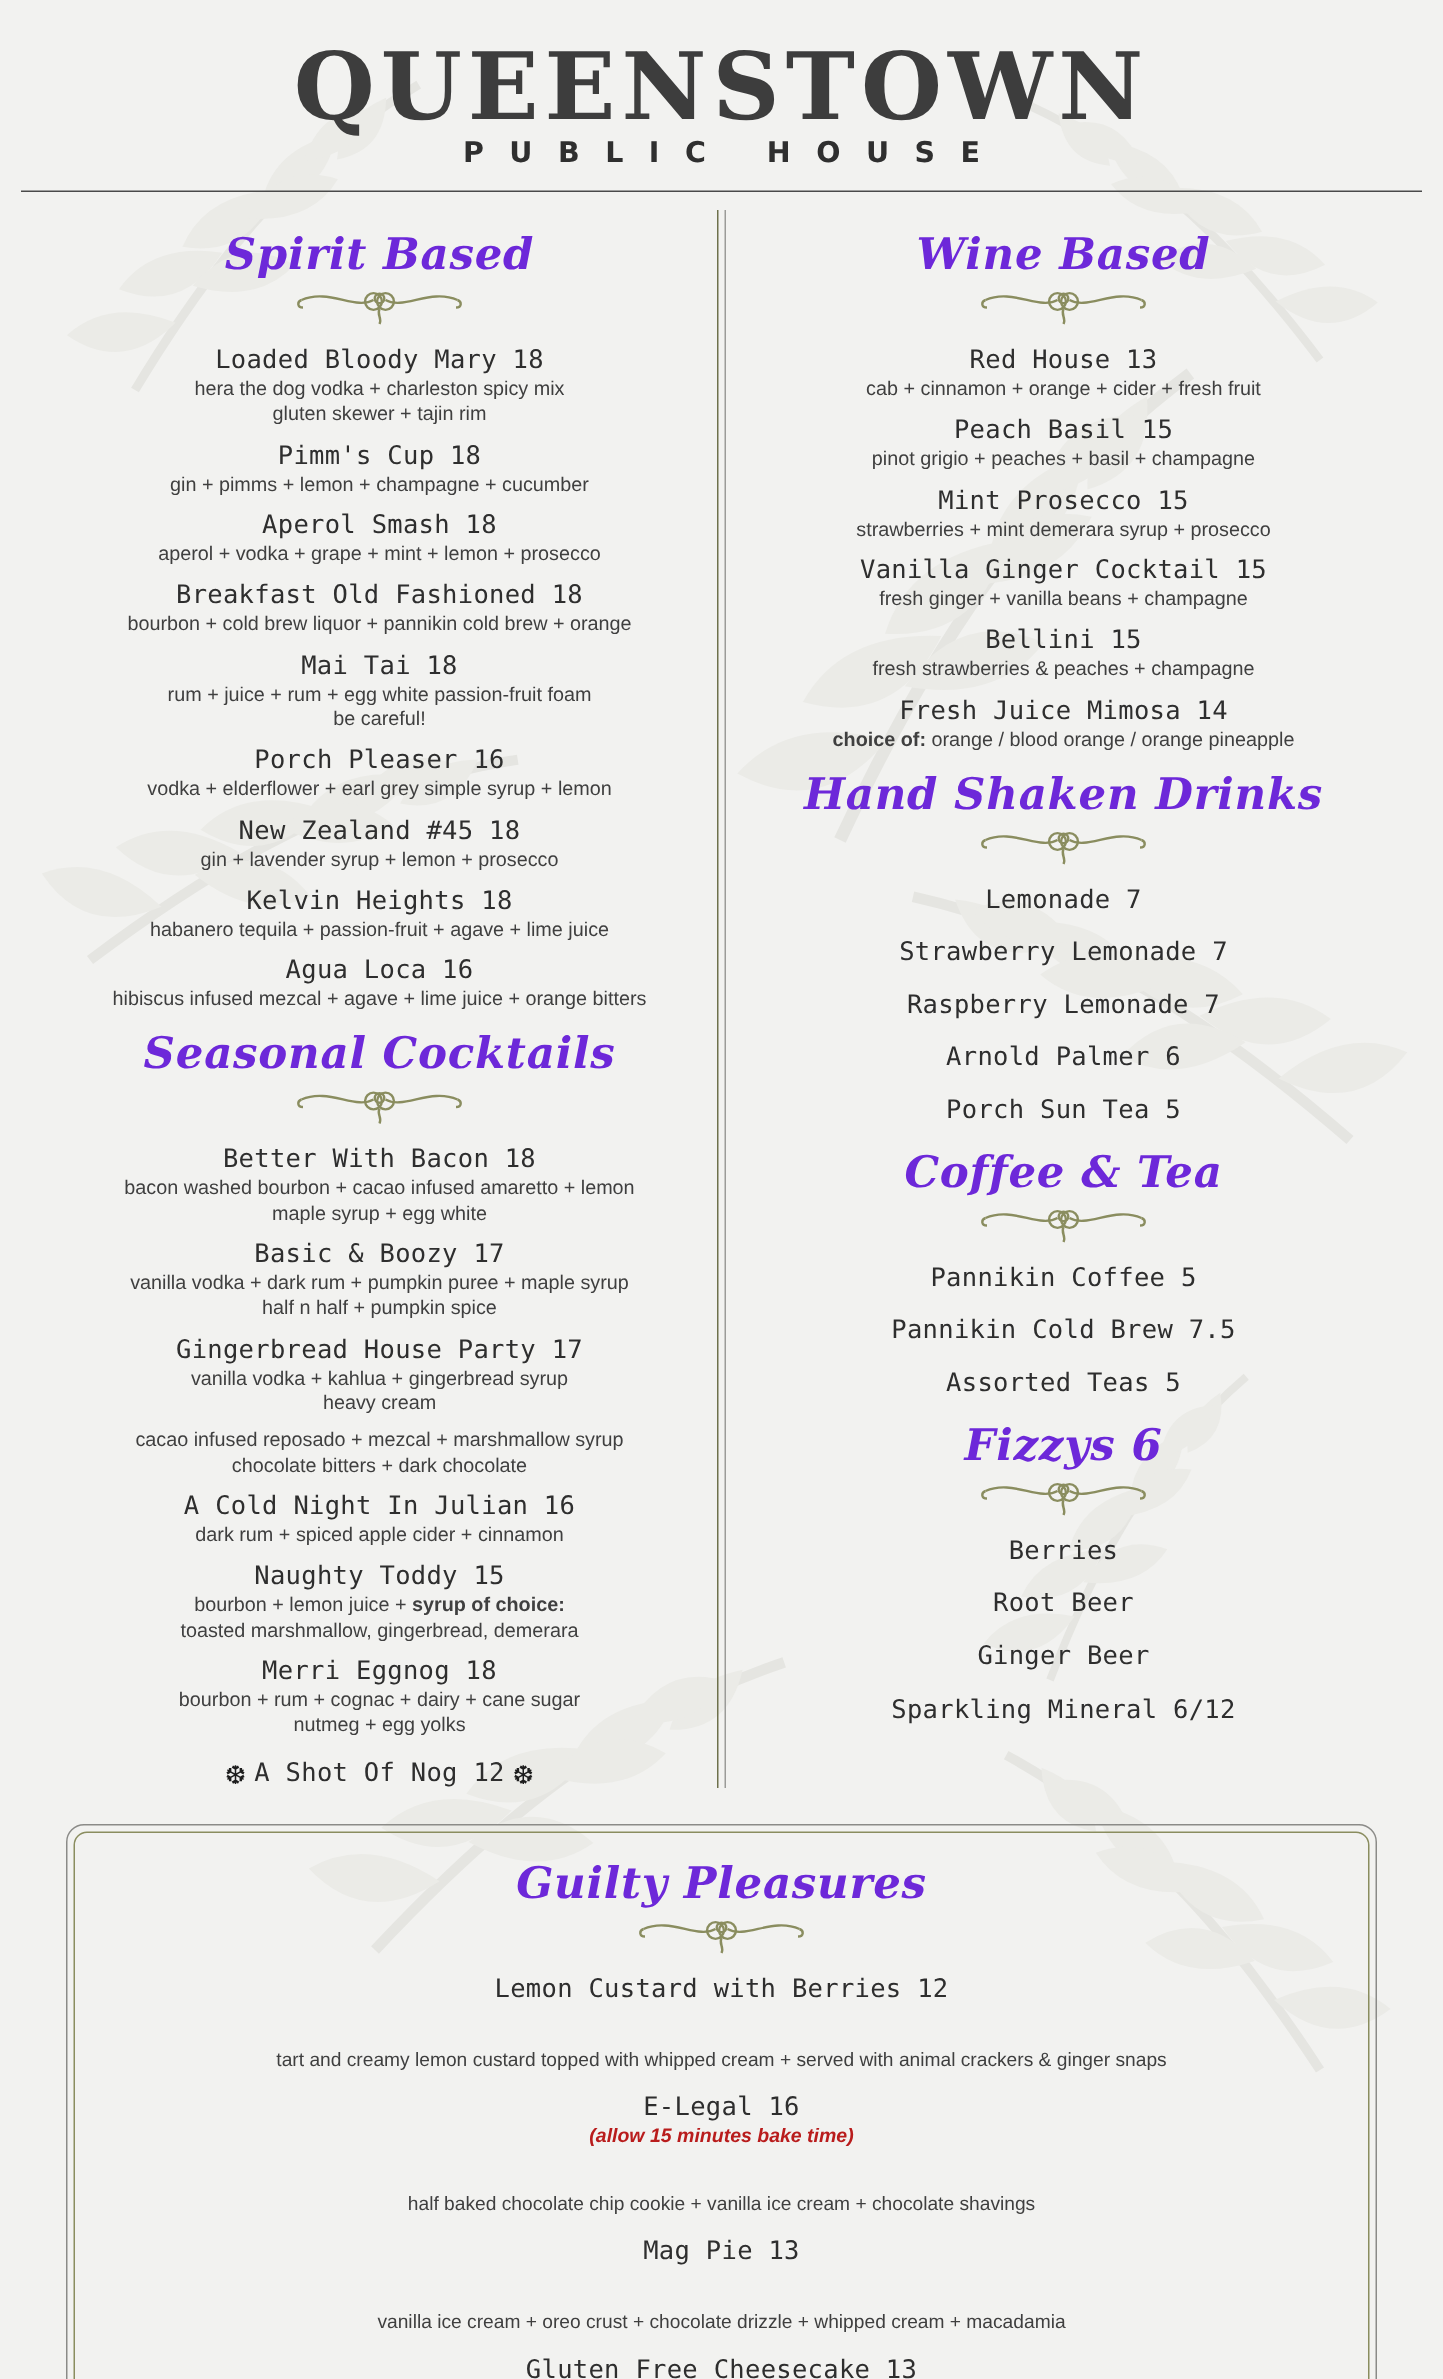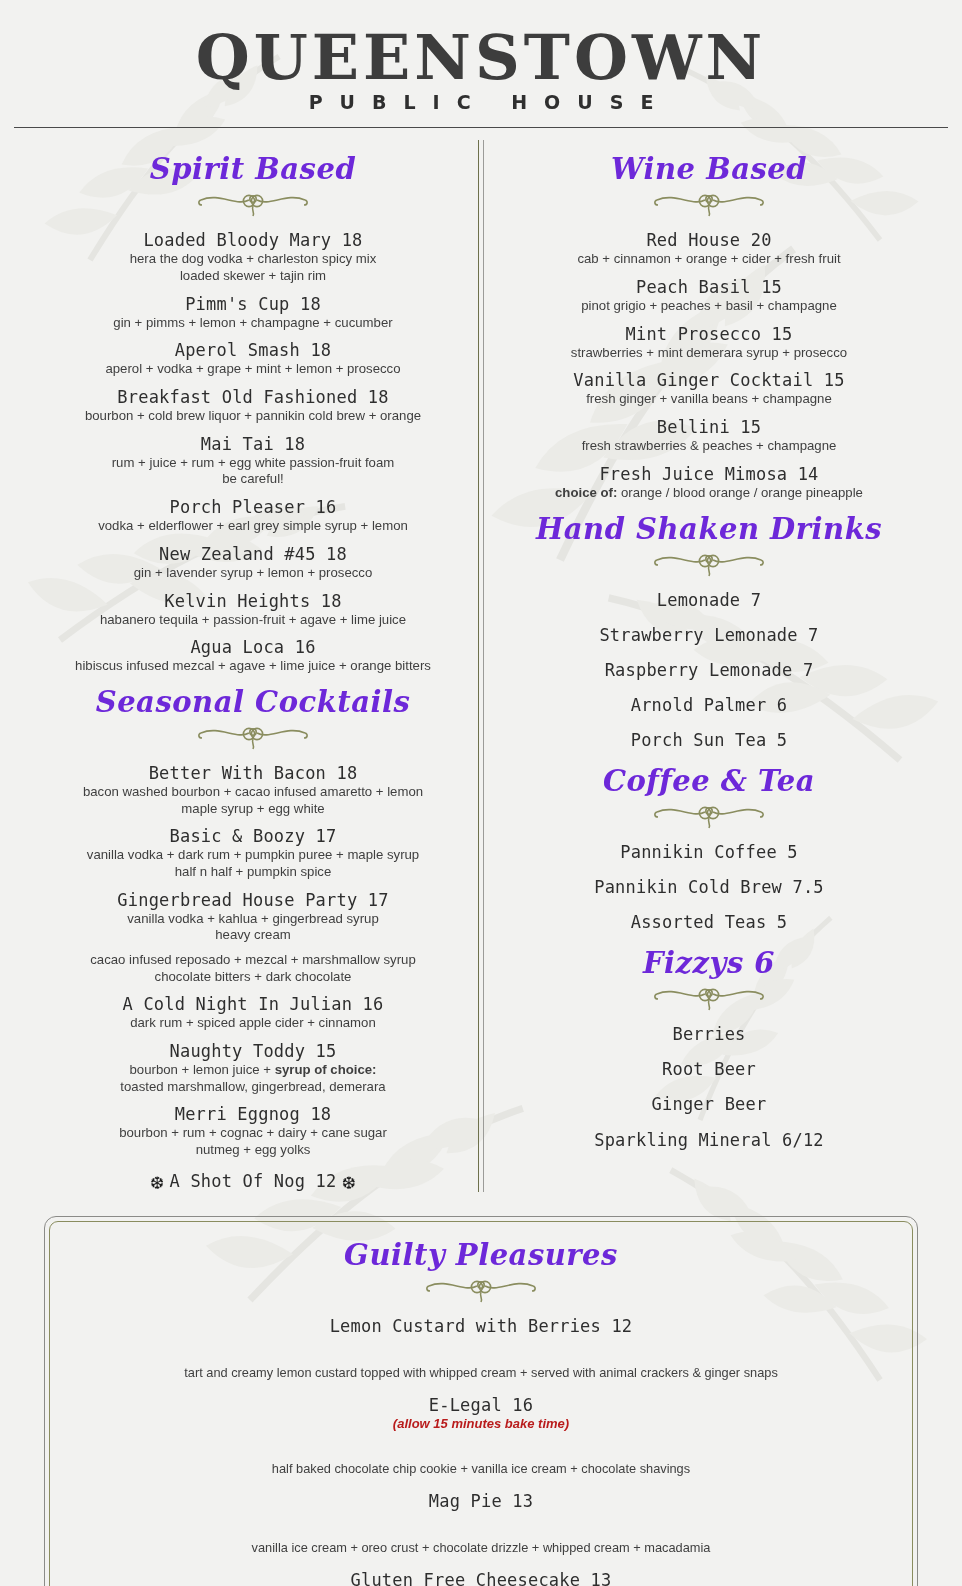--- a/index.html
+++ b/index.html
@@ -110,21 +110,21 @@
     <path d="M6 11 c-3 1 -3 5 1 5"></path>
     <path d="M110 11 c3 1 3 5 -1 5"></path>
     <circle cx="54" cy="12" r="5.6"></circle>
     <circle cx="62" cy="12" r="5.6"></circle>
     <circle cx="58" cy="10" r="3.2"></circle>
     <path d="M58 17 C56 21 60 23 58 27"></path>
   </svg>
 <div class="menu-item">
             <div class="item-name">Loaded Bloody Mary 18</div>
             <div class="item-desc">hera the dog vodka + charleston spicy mix</div>
-            <div class="item-desc">loaded skewer + tajin rim</div>
+            <div class="item-desc">gluten skewer + tajin rim</div>
           </div>
           <div class="menu-item">
             <div class="item-name">Pimm's Cup 18</div>
             <div class="item-desc">gin + pimms + lemon + champagne + cucumber</div>
           </div>
           <div class="menu-item">
             <div class="item-name">Aperol Smash 18</div>
             <div class="item-desc">aperol + vodka + grape + mint + lemon + prosecco</div>
           </div>
           <div class="menu-item">
@@ -211,21 +211,21 @@
     <path d="M6 11 C24 3 42 18 54 11"></path>
     <path d="M110 11 C92 3 74 18 62 11"></path>
     <path d="M6 11 c-3 1 -3 5 1 5"></path>
     <path d="M110 11 c3 1 3 5 -1 5"></path>
     <circle cx="54" cy="12" r="5.6"></circle>
     <circle cx="62" cy="12" r="5.6"></circle>
     <circle cx="58" cy="10" r="3.2"></circle>
     <path d="M58 17 C56 21 60 23 58 27"></path>
   </svg>
 <div class="menu-item">
-            <div class="item-name">Red House 20</div>
+            <div class="item-name">Red House 13</div>
             <div class="item-desc">cab + cinnamon + orange + cider + fresh fruit</div>
           </div>
           <div class="menu-item">
             <div class="item-name">Peach Basil 15</div>
             <div class="item-desc">pinot grigio + peaches + basil + champagne</div>
           </div>
           <div class="menu-item">
             <div class="item-name">Mint Prosecco 15</div>
             <div class="item-desc">strawberries + mint demerara syrup + prosecco</div>
           </div>

